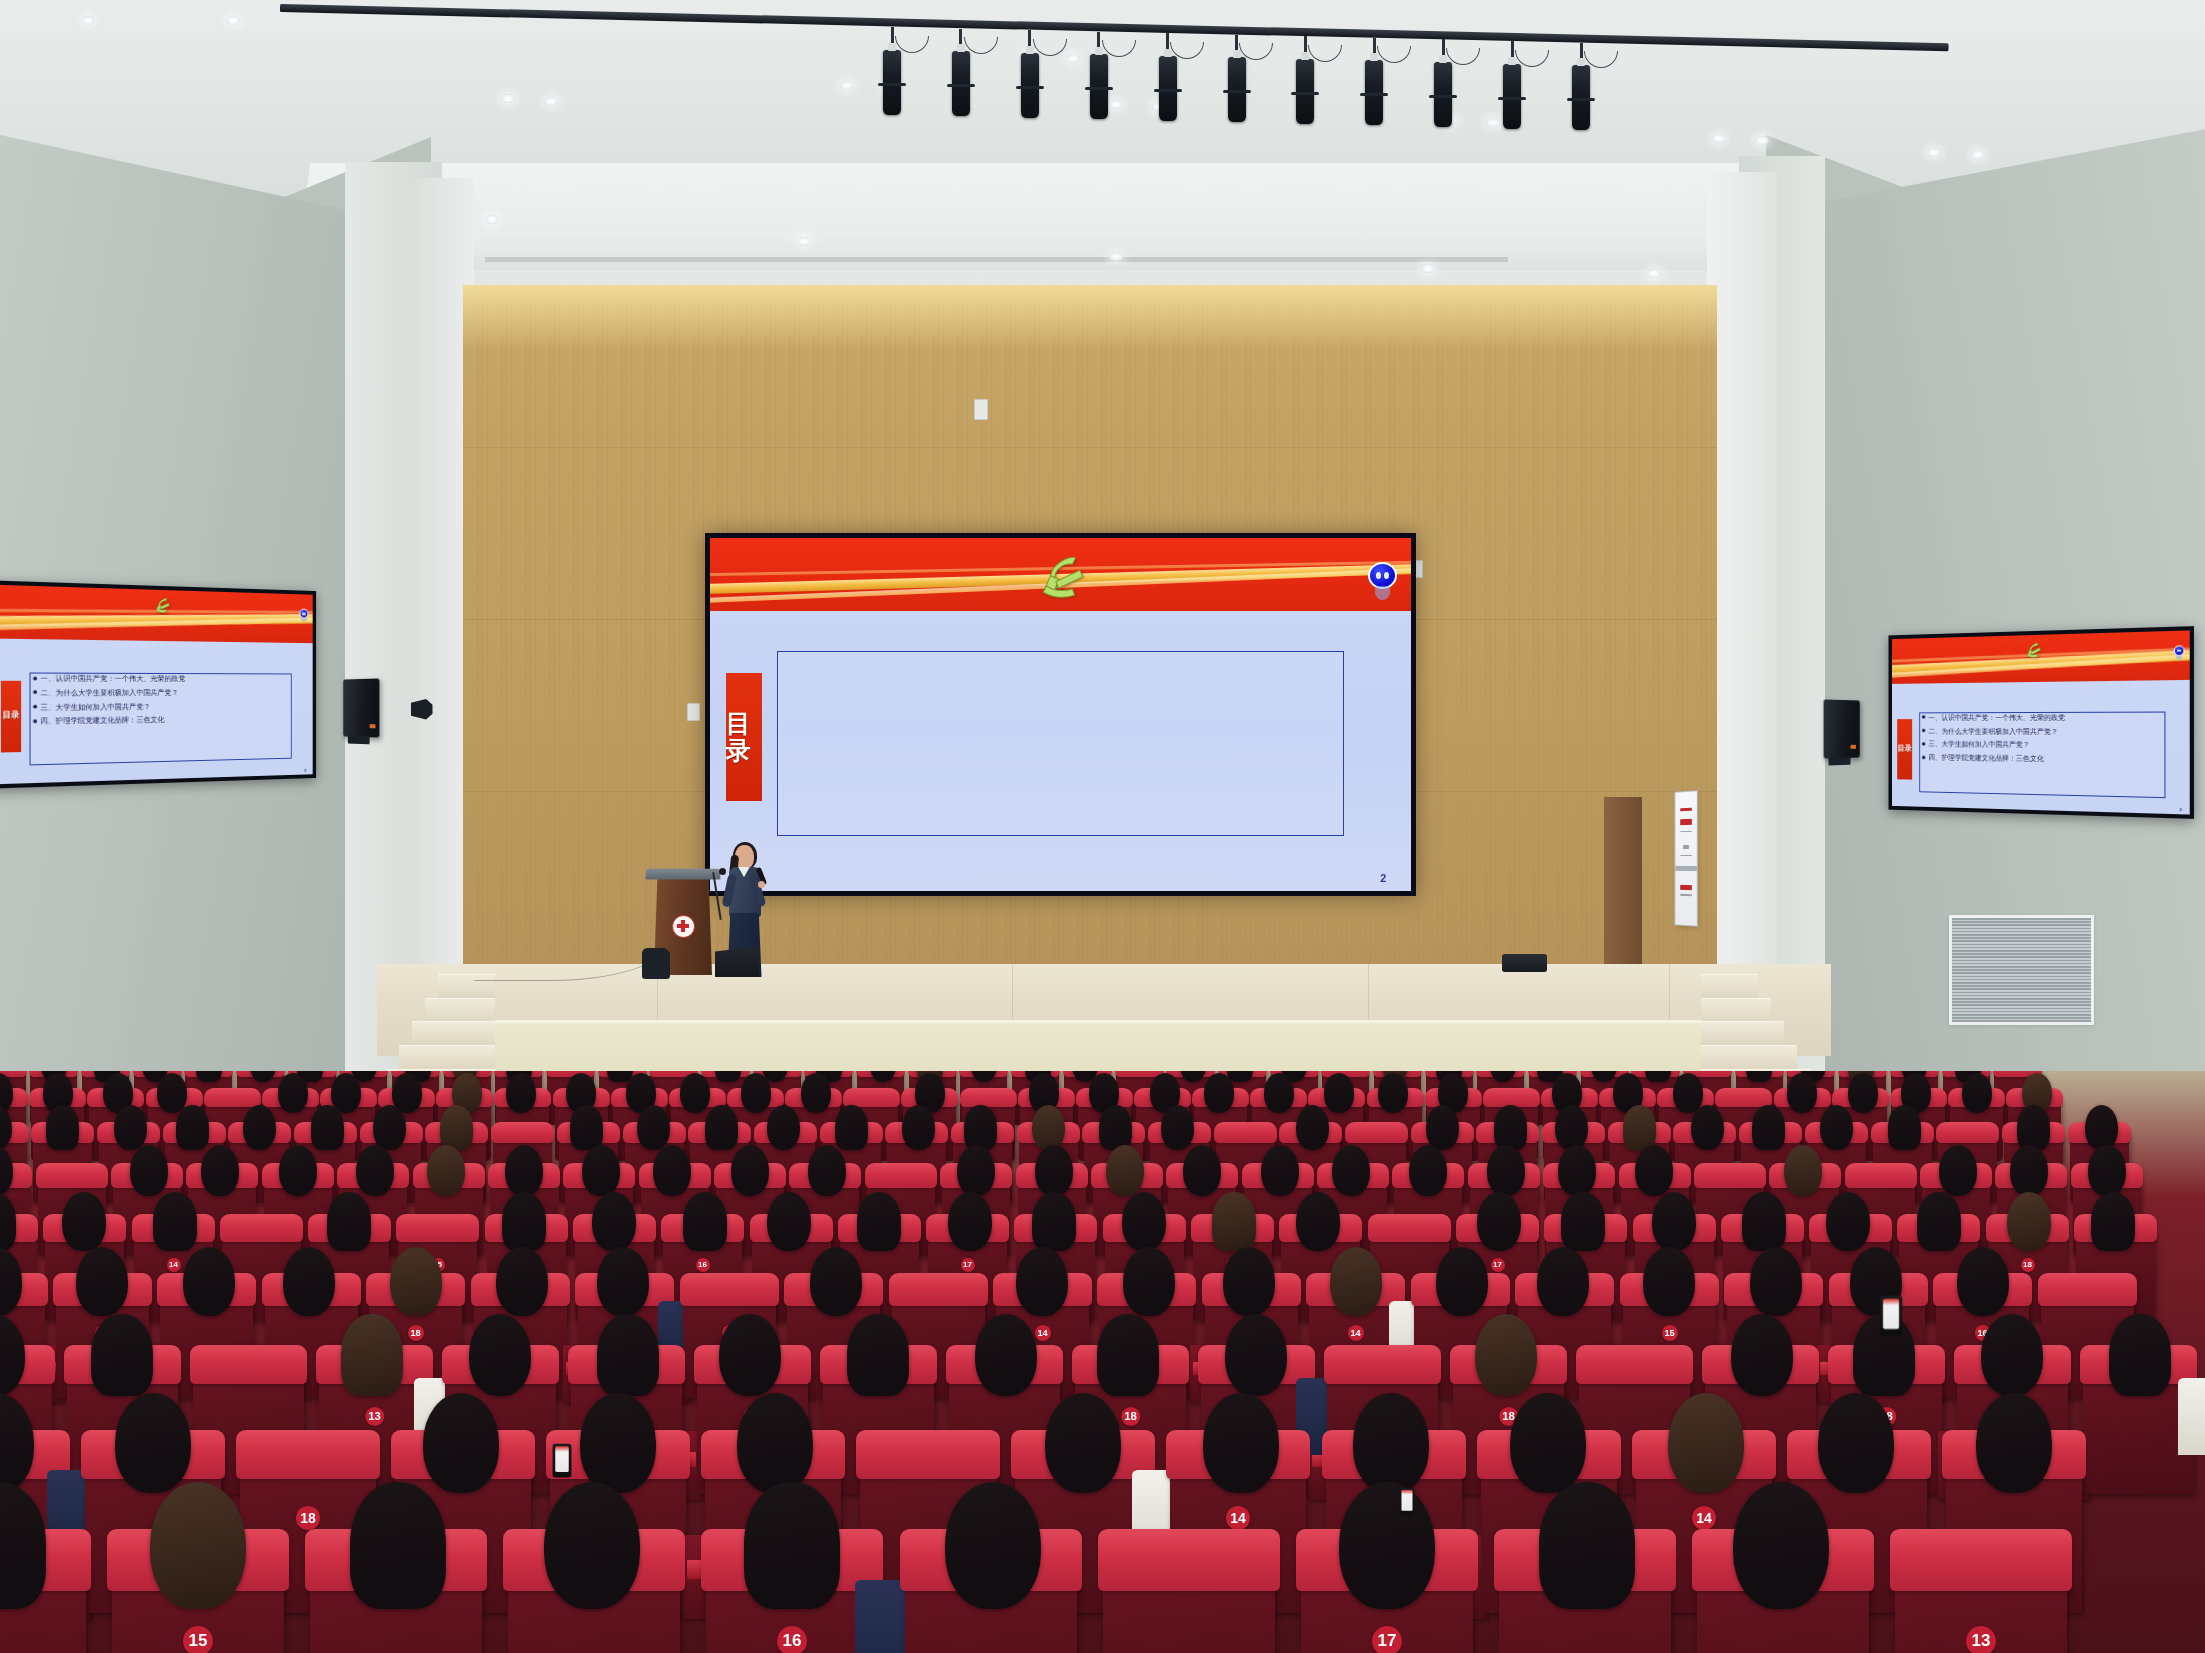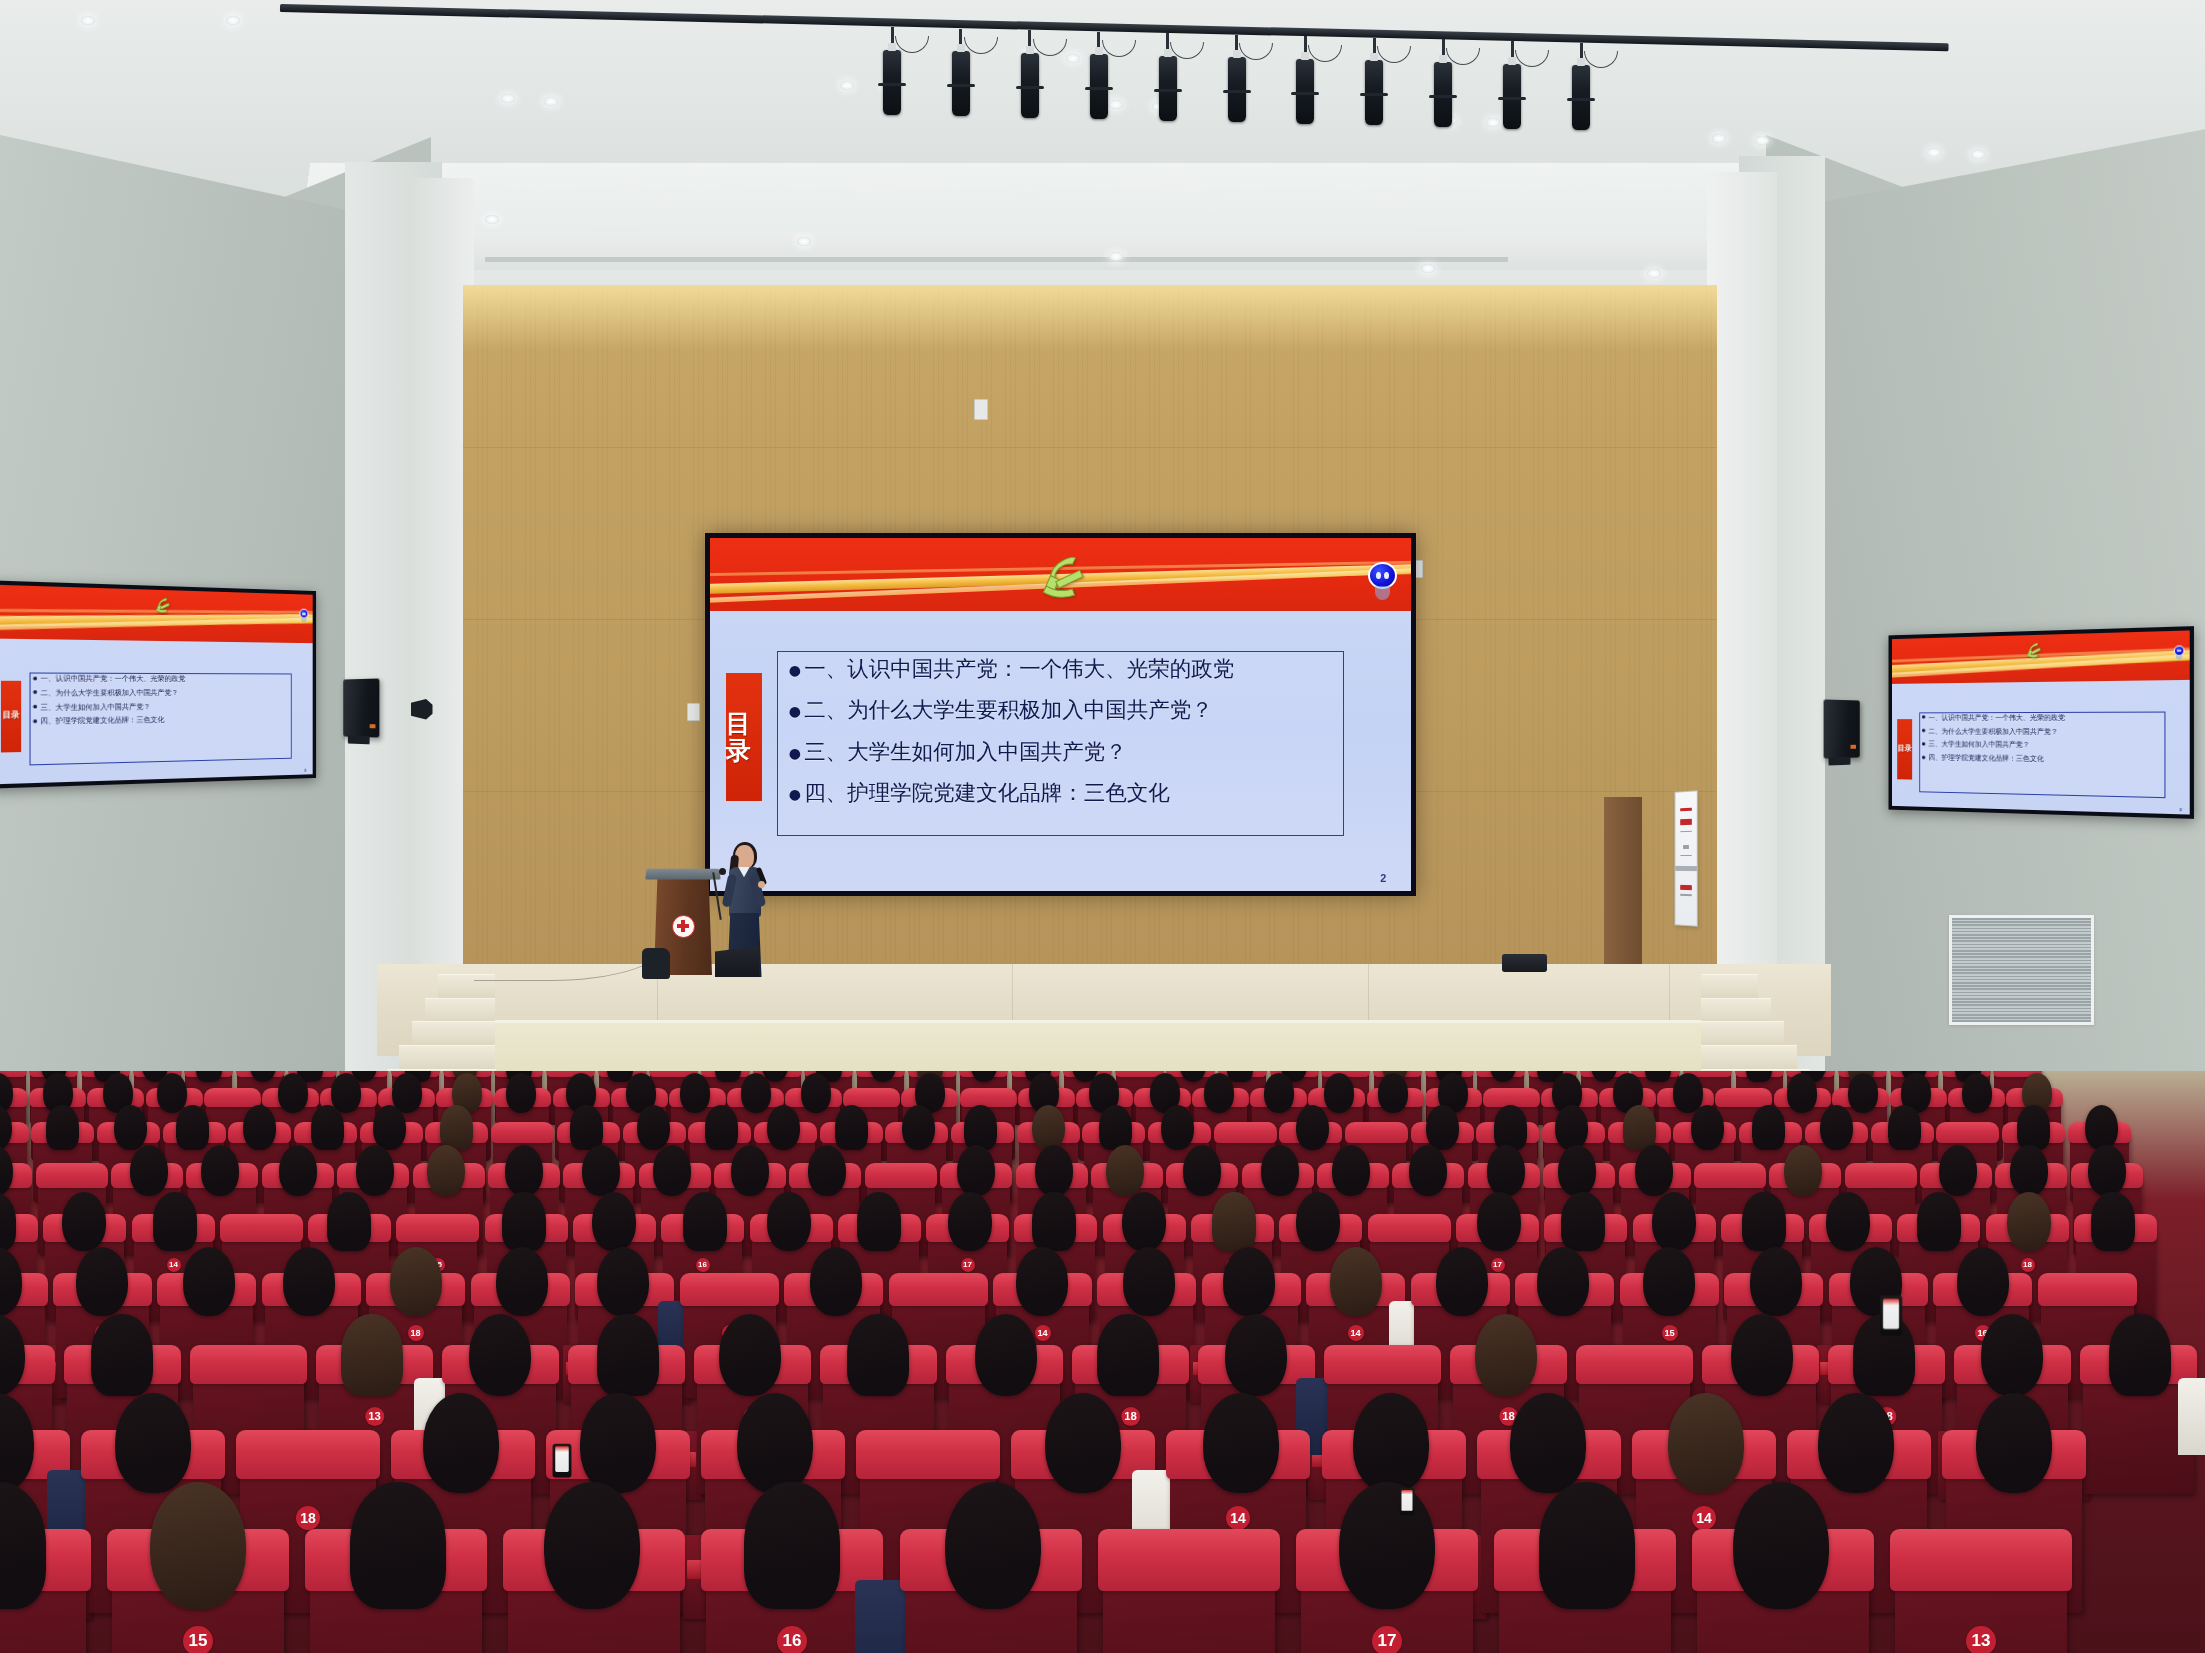--- a/index.html
+++ b/index.html
@@ -379,26 +379,20 @@
           <div class="mascot-body"></div>
         </div>
       </div>
 
       <div class="content-box"></div>
 
       <div class="toc-tab">
         <span>目录</span>
       </div>
 
-      <div class="toc-list">
-        <div class="toc-item"><span class="dot">●</span><span>一、认识中国共产党：一个伟大、光荣的政党</span></div>
-        <div class="toc-item"><span class="dot">●</span><span>二、为什么大学生要积极加入中国共产党？</span></div>
-        <div class="toc-item"><span class="dot">●</span><span>三、大学生如何加入中国共产党？</span></div>
-        <div class="toc-item"><span class="dot">●</span><span>四、护理学院党建文化品牌：三色文化</span></div>
-      </div>
 
       <div class="pagenum">2</div>
     </div>
   </div>
 
   <div class="tv" style="left:-7.5px;top:586px;width:338px;height:197px;transform:perspective(861px) rotateY(16deg);">
     <div class="screen">
       <div class="banner">
         <div class="banner-ribbon b3"></div>
         <div class="banner-ribbon"></div>

